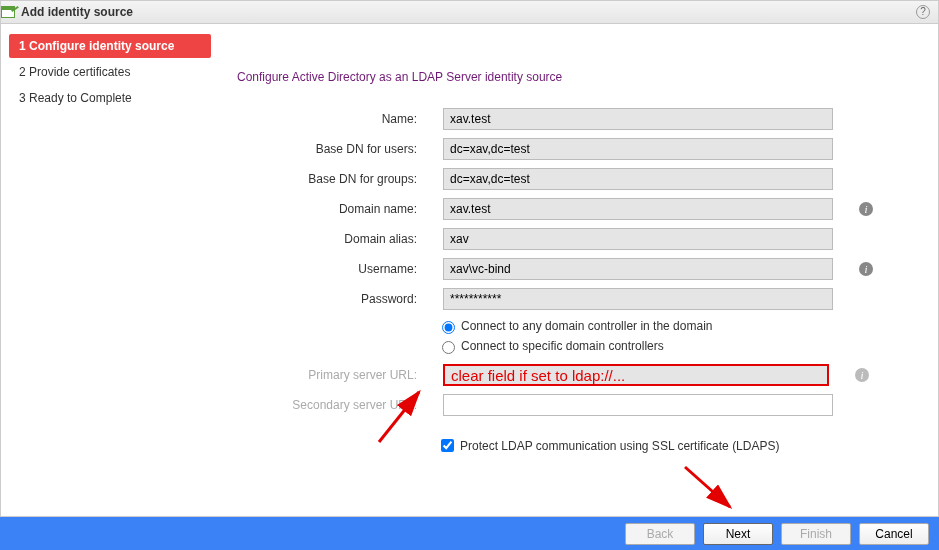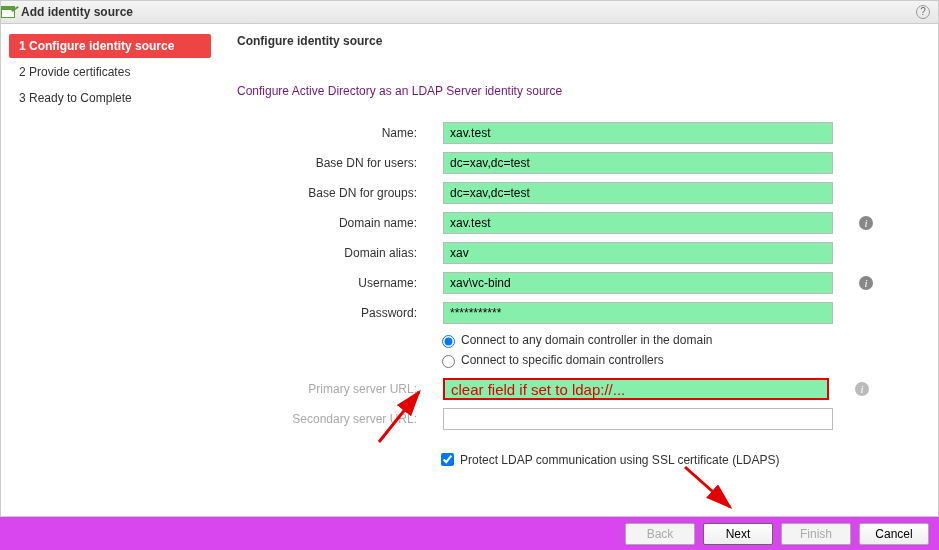--- a/index.html
+++ b/index.html
@@ -83,21 +83,21 @@
     padding-right: 10px;
     color: #333;
   }
   .form-row.disabled label { color: #aaa; }
   .form-row input[type=text], .form-row input[type=password] {
     width: 390px;
     padding: 3px 6px;
     border: 1px solid #bbb;
     font-family: inherit;
     font-size: 12px;
-    background:#86efac;
+    background:#e5e5e5;
   }
   .form-row input.disabled-input {
     color: #aaa;
     background:#fff;
   }
   .form-row input.annot {
     border: 2px solid #e30000;
     color: #e30000;
     font-size: 15px;
     width: 386px;
@@ -122,21 +122,21 @@
     margin-bottom:4px;
     padding-left:200px;
   }
   .radio-row input, .check-row input { margin-right:6px; }
   .footer {
     border-top: 1px solid #ccc;
     padding: 6px 10px;
     display:flex;
     justify-content:flex-end;
     gap:8px;
-    background:#d946ef;
+    background:#3b82f6;
     position:absolute;
     bottom:0;left:0;right:0;
     height:34px;
     align-items:center;
   }
   .btn {
     min-width:70px;
     padding:3px 12px;
     border:1px solid #aaa;
     background:linear-gradient(#fff,#eee);
@@ -176,21 +176,20 @@
 </div>
 
 <div class="body">
   <div class="sidebar">
     <div class="step active">1  Configure identity source</div>
     <div class="step">2  Provide certificates</div>
     <div class="step">3  Ready to Complete</div>
   </div>
 
   <div class="main" style="position:relative;">
-    <h2>Configure identity source</h2>
     <div class="sub">Configure Active Directory as an LDAP Server identity source</div>
 
     <div class="form-row">
       <label>Name:</label>
       <input type="text" value="xav.test" style="">
     </div>
     <div class="form-row">
       <label>Base DN for users:</label>
       <input type="text" value="dc=xav,dc=test" style="">
     </div>

